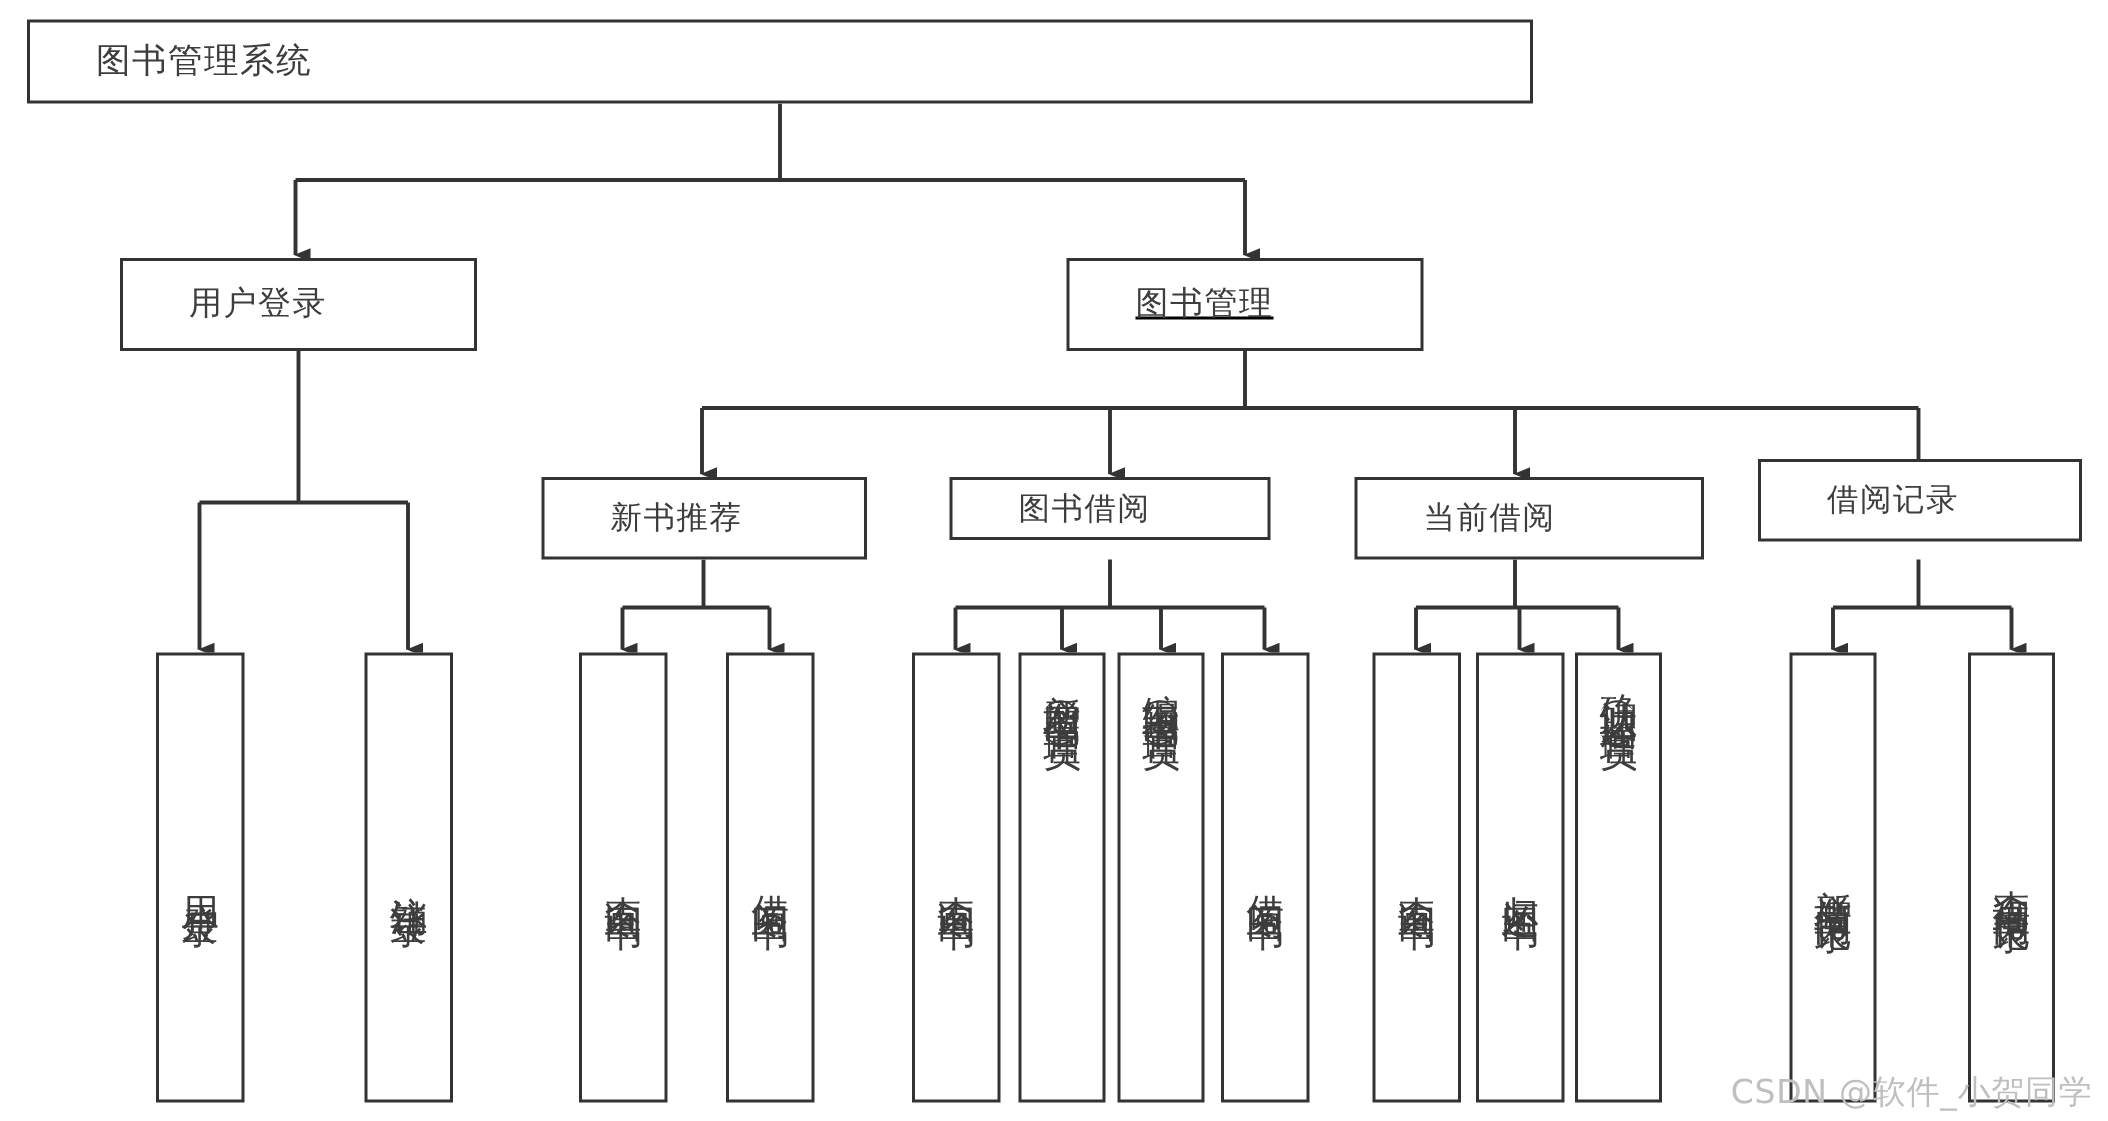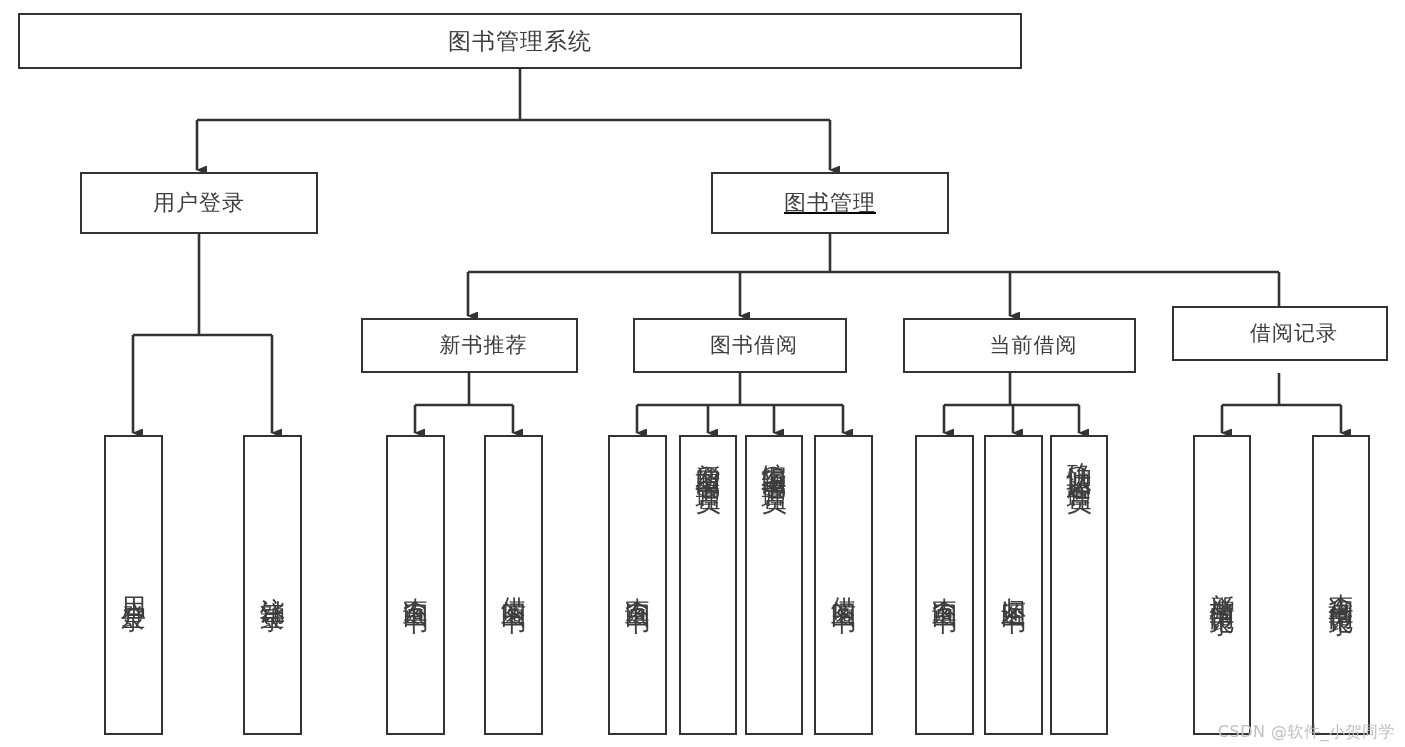--- a/index.html
+++ b/index.html
@@ -10,33 +10,34 @@
   #diagram-root{position:relative;width:1405px;height:747px;background:#ffffff;}
   svg.diagram{position:absolute;top:0;left:0;width:1405px;height:747px;display:block;}
 
   .node-box{
     position:absolute;
     background:#ffffff;
     border:2.5px solid #333333;
     box-sizing:border-box;
     display:flex;
     align-items:center;
-    justify-content:center;
+    justify-content:flex-start;
+    padding-left:44px;
   }
   .node-label{
     color:#3d3d3d;
     font-size:22px;
     line-height:1.05;
     letter-spacing:1px;
     white-space:nowrap;
     -webkit-font-smoothing:antialiased;
   }
   .node-box.root .node-label{font-size:23px;}
   .node-box.level1 .node-label{font-size:22px;}
-  .node-box.level2 .node-label{font-size:21px;margin-left:28px;}
+  .node-box.level2 .node-label{font-size:21px;}
 
   .leaf-box{
     position:absolute;
     background:#ffffff;
     border:2.5px solid #333333;
     box-sizing:border-box;
     display:flex;
     align-items:flex-start;
     justify-content:center;
     padding-top:6px;
@@ -51,21 +52,21 @@
     line-height:1;
     white-space:nowrap;
   }
   .leaf-box.centered{align-items:center;padding-top:0;}
 
   .watermark{
     position:absolute;
     right:10px;
     bottom:4px;
     color:#bfbfbf;
-    font-size:16px;
+    font-size:22px;
     letter-spacing:0.5px;
     white-space:nowrap;
     user-select:none;
   }
 </style>
 </head>
 <body>
 
 <div id="diagram-root">
 
@@ -126,21 +127,21 @@
   <div class="node-box level1" style="left:80px;top:172px;width:238px;height:62px;">
     <span class="node-label">用户登录</span>
   </div>
   <div class="node-box level1" style="left:711px;top:172px;width:238px;height:62px;text-decoration:underline;">
     <span class="node-label">图书管理</span>
   </div>
 
   <div class="node-box level2" style="left:361px;top:318px;width:217px;height:55px;">
     <span class="node-label">新书推荐</span>
   </div>
-  <div class="node-box level2" style="left:633px;top:318px;width:214px;height:55px;">
+  <div class="node-box level2" style="left:633px;top:318px;width:214px;height:42px;">
     <span class="node-label">图书借阅</span>
   </div>
   <div class="node-box level2" style="left:903px;top:318px;width:233px;height:55px;">
     <span class="node-label">当前借阅</span>
   </div>
   <div class="node-box level2" style="left:1172px;top:306px;width:216px;height:55px;">
     <span class="node-label">借阅记录</span>
   </div>
 
   <div class="leaf-box centered" style="left:104px;top:435px;width:59px;height:300px;">

